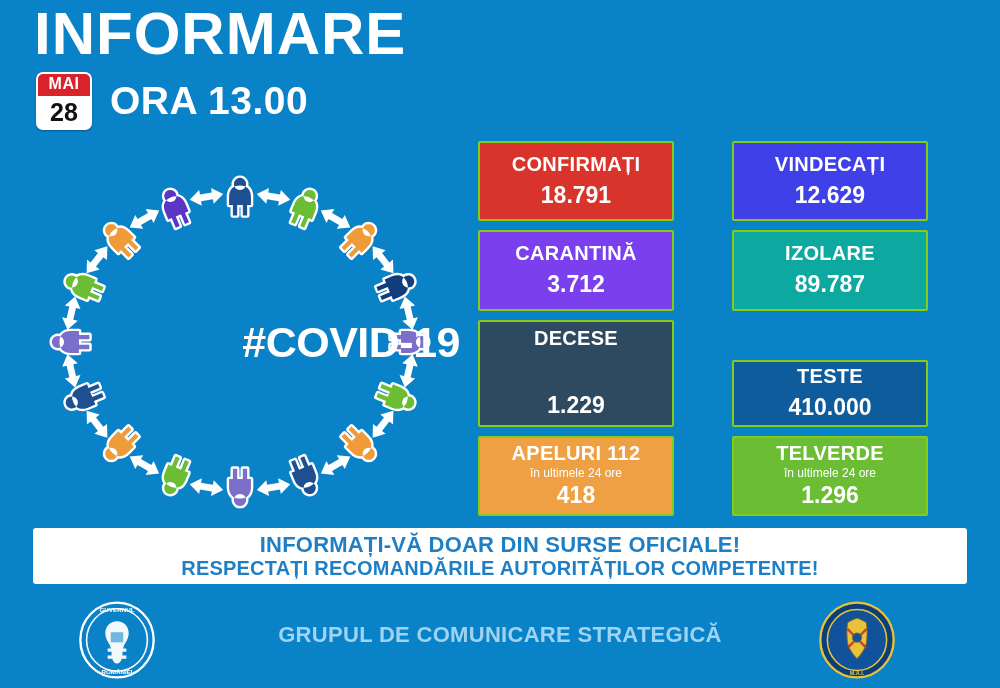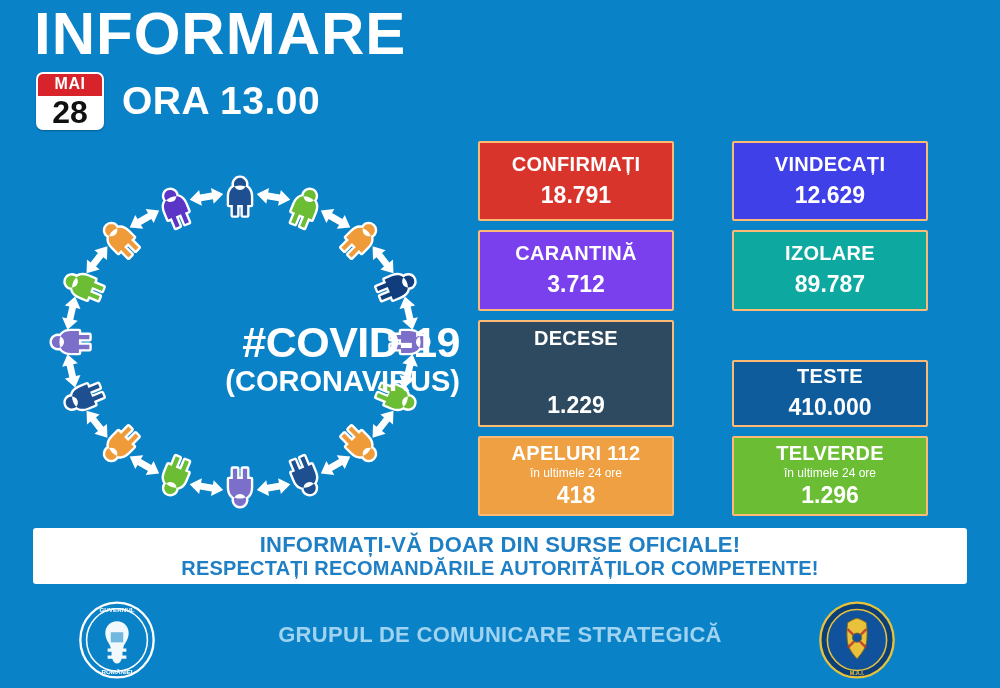--- a/index.html
+++ b/index.html
@@ -13,31 +13,31 @@
   #poster { position:relative; width:1000px; height:688px; background:#0a82c8; }
 
   
   .title {
     position:absolute; left:34px; top:2px;
     font-size:60px; font-weight:bold; color:#ffffff;
     letter-spacing:1px; line-height:1.05;
   }
   .datebar { position:absolute; left:36px; top:72px; display:flex; align-items:center; gap:18px; }
   .cal {
-    width:68px; height:58px; border-radius:7px; overflow:hidden;
+    width:56px; height:58px; border-radius:7px; overflow:hidden;
     background:#ffffff; border:2px solid #ffffff;
     box-shadow:0 1px 2px rgba(0,0,0,.3);
     display:flex; flex-direction:column;
   }
   .cal-top {
     background:#d8232a; color:#ffffff; font-size:16px; font-weight:bold;
     text-align:center; line-height:20px; height:22px; letter-spacing:.5px;
   }
   .cal-day {
-    flex:1; background:#ffffff; color:#111111; font-size:32px; font-weight:bold;
+    flex:1; background:#ffffff; color:#111111; font-size:25px; font-weight:bold;
     display:flex; align-items:center; justify-content:center; line-height:1;
   }
   .ora { font-size:39px; font-weight:bold; color:#ffffff; letter-spacing:.5px; }
 
   
   #circle-wrap { position:absolute; left:20px; top:160px; width:440px; height:365px; }
   #circle-svg { position:absolute; left:0; top:0; width:440px; height:365px; }
   .covid-text {
     position:absolute; left:0; top:132px; width:440px; text-align:right;
     color:#ffffff; pointer-events:none;margin-top:29px;
@@ -46,21 +46,21 @@
   .covid-sub  { font-size:29px; font-weight:bold; letter-spacing:0px; line-height:1.15; }
 
   
   #grid {
     position:absolute; left:478px; top:141px;
     width:450px; height:375px;
     display:grid; grid-template-columns:196px 196px; grid-template-rows:repeat(4,1fr);
     column-gap:58px; row-gap:9px;
   }
   .card {
-    border:2px solid #fdba74; border-radius:2px;
+    border:2px solid #84cc16; border-radius:2px;
     display:flex; flex-direction:column; align-items:center; justify-content:center;
     color:#ffffff; text-align:center; padding:3px 4px;
   }
   .card-label { font-size:20px; font-weight:bold; letter-spacing:.3px; line-height:1.15; }
   .card-sub   { font-size:12px; font-weight:normal; line-height:1.2; margin-top:1px; }
   .card-value { font-size:23px; font-weight:bold; line-height:1.2; margin-top:6px; }
   .card.compact .card-value { margin-top:2px; }
 
   
   #banner {
@@ -211,21 +211,20 @@
           <g transform="translate(124.44,58.94) rotate(-29.90)">
             <path d="M-17,0 L-6,-8 L-6,-3.4 L6,-3.4 L6,-8 L17,0 L6,8 L6,3.4 L-6,3.4 L-6,8 Z" fill="#ffffff"></path>
           </g>
           <g transform="translate(186.44,36.84) rotate(-9.71)">
             <path d="M-17,0 L-6,-8 L-6,-3.4 L6,-3.4 L6,-8 L17,0 L6,8 L6,3.4 L-6,3.4 L-6,8 Z" fill="#ffffff"></path>
           </g>
         </g>
     </svg>
     <div class="covid-text">
       <div class="covid-main">#COVID-19</div>
-      <div class="covid-sub">(CORONAVIRUS)</div>
     </div>
   </div>
 
   <div id="grid">
       <div class="card" style="background: rgb(217, 52, 43);">
         <div class="card-label">CONFIRMAȚI</div>
         <div class="card-value">18.791</div>
       </div>
       <div class="card" style="background: rgb(64, 64, 232);">
         <div class="card-label">VINDECAȚI</div>

